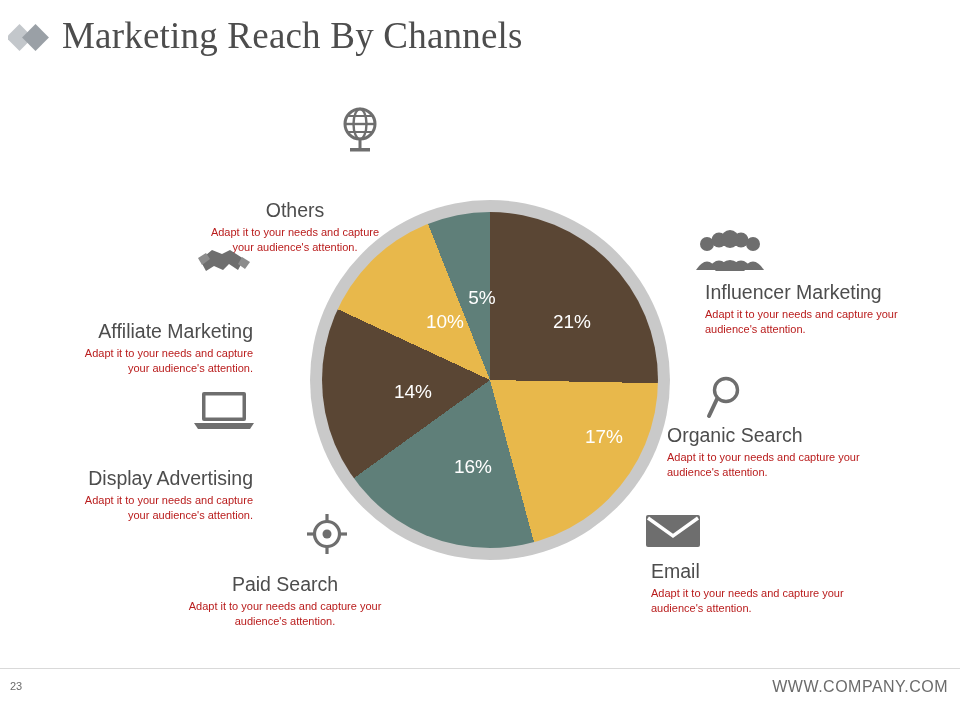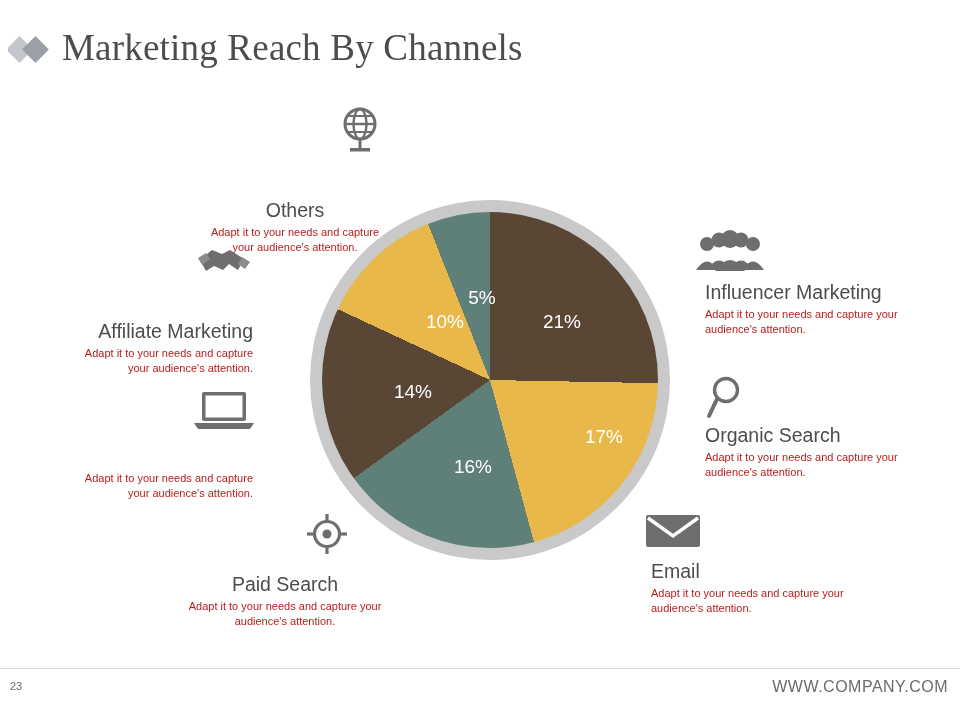--- a/index.html
+++ b/index.html
@@ -7,21 +7,21 @@
   body {
     width:960px; height:720px;
     background:#ffffff;
     font-family:"Liberation Sans", sans-serif;
     color:#4d4d4d;
     position:relative;
     overflow:hidden;
   }
 
   
-  #header { position:absolute; left:0; top:12px; width:900px; height:80px;text-decoration:underline; }
+  #header { position:absolute; left:0; top:0; width:900px; height:80px;text-decoration:underline; }
   #logo-mark { position:absolute; left:8px; top:20px; width:48px; height:36px; }
   #page-title {
     position:absolute; left:62px; top:14px;
     font-family:"Liberation Serif", serif;
     font-size:37px; color:#4d4d4d; letter-spacing:.2px;
     white-space:nowrap;
   }
 
   
   #pie-wrap { position:absolute; left:310px; top:200px; width:360px; height:360px; }
@@ -72,21 +72,21 @@
       <rect x="18" y="8" width="19" height="19" transform="rotate(45 27.5 17.5)" fill="#9aa0a6"></rect>
     </svg>
   </div>
   <div id="page-title">Marketing Reach By Channels</div>
 </div>
 
 <div id="pie-wrap">
   <div id="pie-ring"></div>
   <div id="pie" style="background: conic-gradient(rgb(90, 70, 52) 0deg, rgb(90, 70, 52) 91.084deg, rgb(232, 184, 75) 91.084deg, rgb(232, 184, 75) 164.819deg, rgb(95, 127, 121) 164.819deg, rgb(95, 127, 121) 234.217deg, rgb(90, 70, 52) 234.217deg, rgb(90, 70, 52) 294.94deg, rgb(232, 184, 75) 294.94deg, rgb(232, 184, 75) 338.313deg, rgb(95, 127, 121) 338.313deg, rgb(95, 127, 121) 360deg);"></div>
 
-<div class="slice-label" style="left: 252px; top: 122px;">21%</div>
+<div class="slice-label" style="left: 262px; top: 122px;">21%</div>
     <div class="slice-label" style="left: 262px; top: 237px; margin-left: 32px;">17%</div>
     <div class="slice-label" style="left: 163px; top: 267px;">16%</div>
     <div class="slice-label" style="left: 103px; top: 192px;">14%</div>
     <div class="slice-label" style="left: 135px; top: 122px;">10%</div>
     <div class="slice-label" style="left: 172px; top: 98px;">5%</div>
   </div>
 
 <div class="callout center-align" style="left:160px; top:160px; width:270px;margin-top:39px;">
   <div class="c-title">Others</div>
   <div class="c-body" style="width:190px; margin:4px auto 0;">Adapt it to your needs and capture your audience's attention.</div>
@@ -109,20 +109,21 @@
 </div>
 <div class="icon-box" style="left:196px; top:244px;">
   <svg width="58" height="36" viewBox="0 0 58 36" fill="#6e6e6e">
     <path d="M4 16 L16 6 L26 10 L34 6 L48 15 L42 26 L33 20 L27 26 L18 22 L10 27 Z"></path>
     <path d="M2 14 L10 9 L14 15 L6 21 Z" fill="#8c8c8c"></path>
     <path d="M46 13 L54 18 L49 25 L42 20 Z" fill="#8c8c8c"></path>
   </svg>
 </div>
 
 <div class="callout right-align" style="left:10px; top:440px; width:243px;">
+  <div class="c-title">Display Advertising</div>
   <div class="c-body" style="width:192px; margin-left:auto;">Adapt it to your needs and capture your audience's attention.</div>
 </div>
 <div class="icon-box" style="left:192px; top:388px;">
   <svg width="64" height="44" viewBox="0 0 64 44" fill="#6e6e6e">
     <rect x="10" y="4" width="44" height="29" rx="2" fill="#6e6e6e"></rect>
     <rect x="13.5" y="7.5" width="37" height="22" fill="#ffffff"></rect>
     <path d="M2 35 H62 L58 41 H6 Z" fill="#6e6e6e"></path>
   </svg>
 </div>
 
@@ -153,21 +154,21 @@
       <path d="M47 40 q11 -17 22 0 z"></path>
     <circle cx="24" cy="10" r="7.5"></circle>
       <path d="M12 40 q12 -19 24 0 z"></path>
     <circle cx="46" cy="10" r="7.5"></circle>
       <path d="M34 40 q12 -19 24 0 z"></path>
     <circle cx="35" cy="9" r="9"></circle>
       <path d="M20 41 q15 -22 30 0 z"></path>
   </svg>
 </div>
 
-<div class="callout left-align" style="left:705px; top:424px; width:250px;">
+<div class="callout left-align" style="left:667px; top:424px; width:250px;">
   <div class="c-title">Organic Search</div>
   <div class="c-body" style="width:196px;">Adapt it to your needs and capture your audience's attention.</div>
 </div>
 <div class="icon-box" style="left:706px; top:375px;">
   <svg width="42" height="44" viewBox="0 0 42 44" fill="none" stroke="#6e6e6e">
     <circle cx="20" cy="15" r="11.5" stroke-width="3.4"></circle>
     <line x1="11" y1="24" x2="3" y2="41" stroke-width="4" stroke-linecap="round"></line>
   </svg>
 </div>
 

